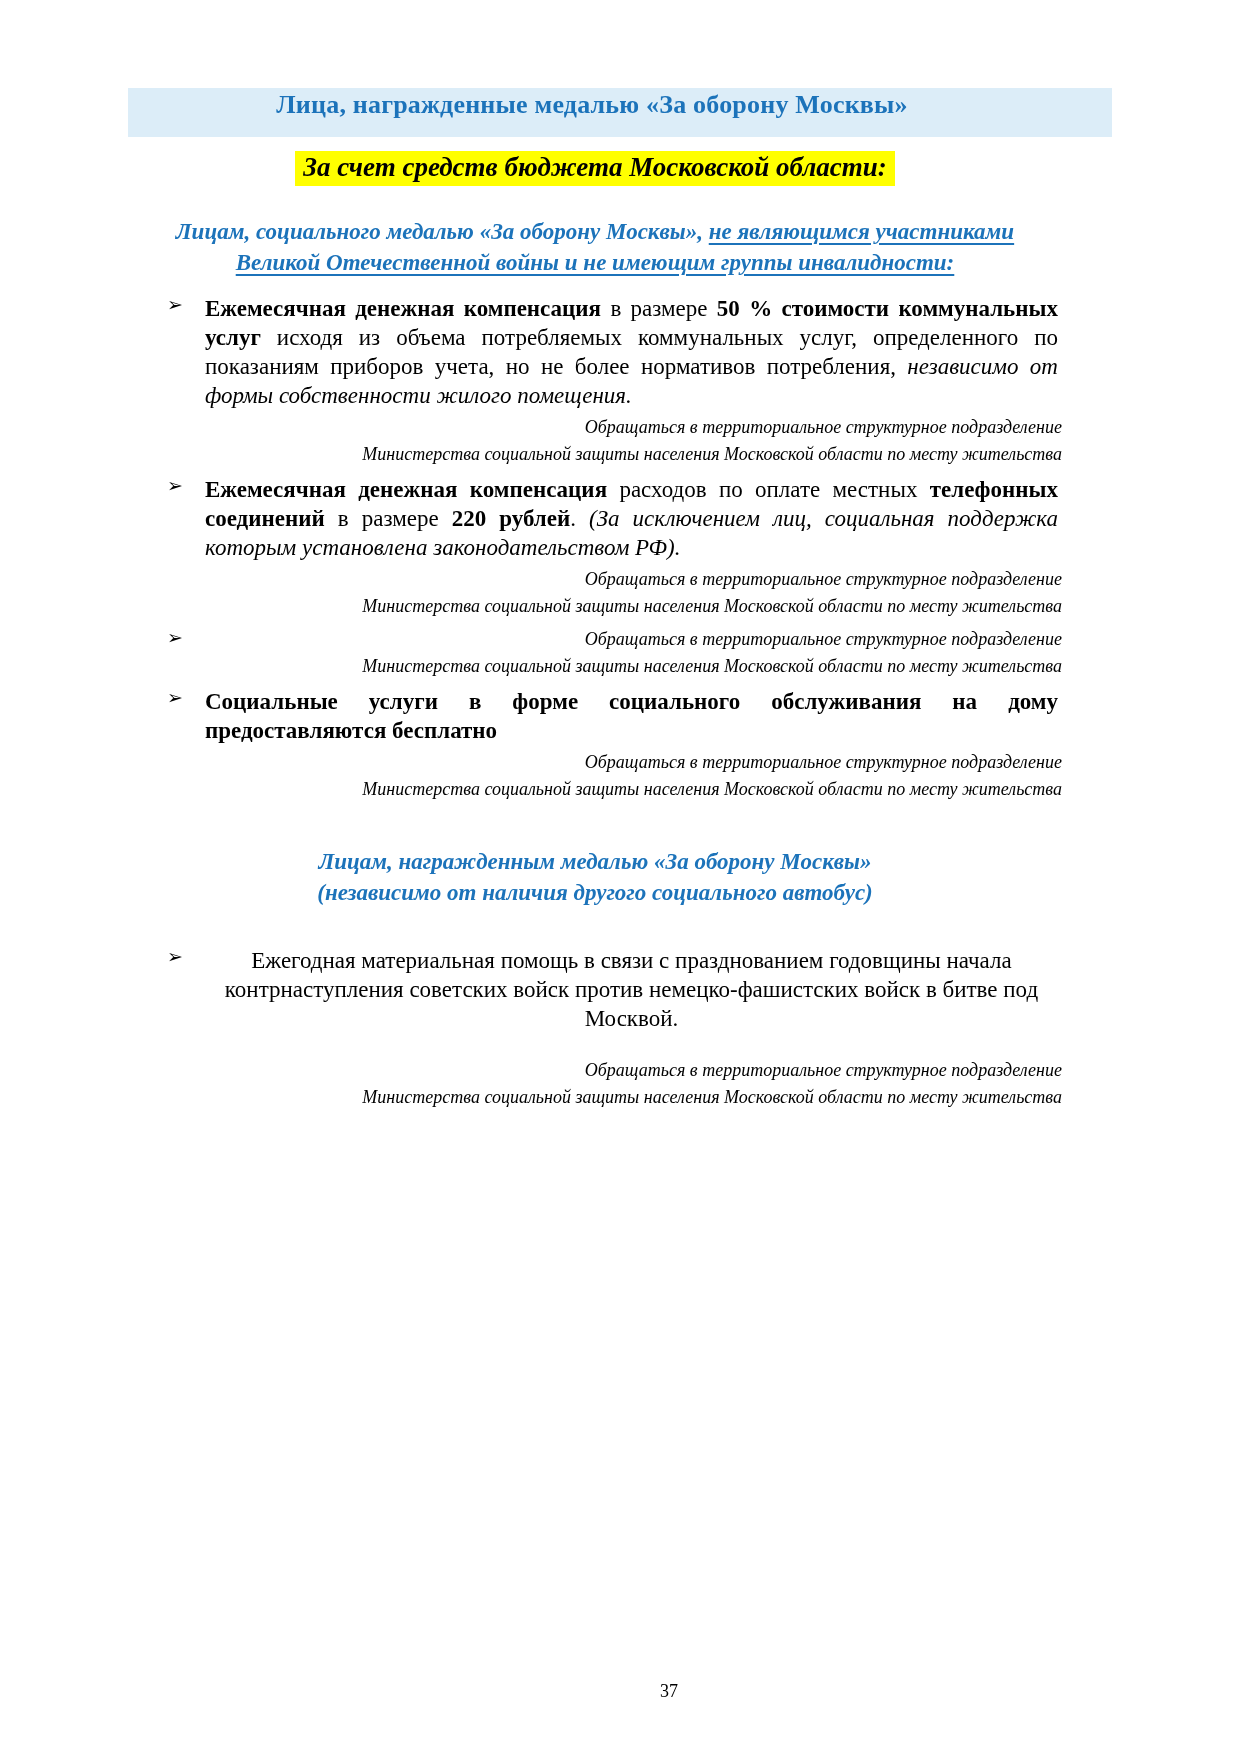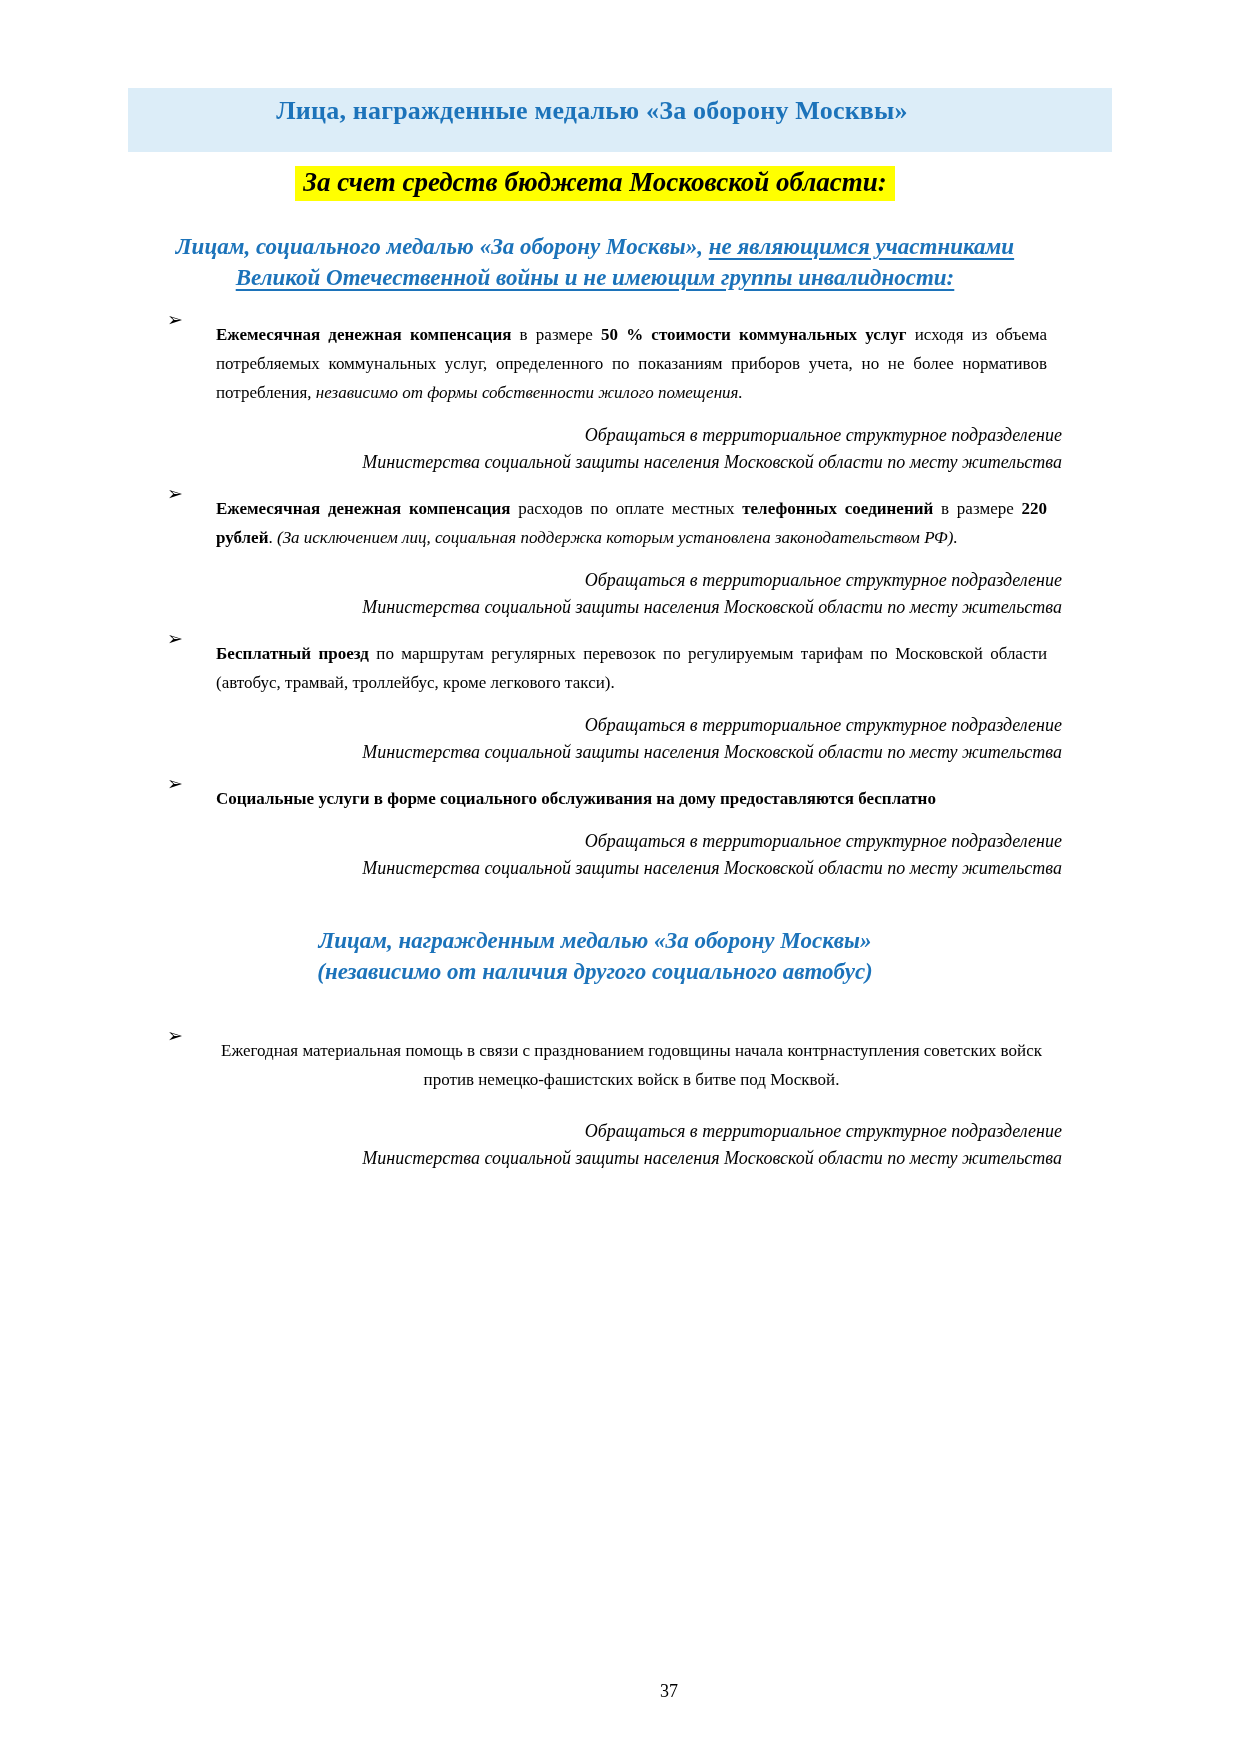--- a/index.html
+++ b/index.html
@@ -3,22 +3,22 @@
 <meta charset="utf-8">
 <style>
   html,body{margin:0;padding:0;background:#888;}
   .page{
     width:1240px;height:1754px;background:#ffffff;position:relative;
     font-family:"Liberation Serif", serif;color:#000;overflow:hidden;
     margin:0 auto;
   }
   
   .banner{
-    margin:88px 128px 0 128px;height:64px;background:#dcedf8;
-    text-align:center;box-sizing:border-box;padding:8px 56px 0 0;
+    margin:88px 128px 0 128px;height:49px;background:#dcedf8;
+    text-align:center;box-sizing:border-box;padding:2px 56px 0 0;
   }
   .banner-title{color:#1c73ba;font-weight:bold;font-size:26px;letter-spacing:.2px;}
   
   .budget-row{text-align:center;margin:14px 178px 0 128px;}
   .budget-title{
     display:inline-block;background:#ffff00;color:#000;
     font-weight:bold;font-style:italic;font-size:27px;padding:1px 8px 3px 8px;
   }
   
   .content{margin:0 178px 0 128px;}
@@ -26,21 +26,21 @@
     margin:30px 0 0 0;text-align:center;color:#1c73ba;
     font-weight:bold;font-style:italic;font-size:23px;line-height:31px;
   }
   .sec-heading-2{margin-top:43px;}
   .u{text-decoration:underline;text-decoration-thickness:2px;text-underline-offset:4px;}
   
   .bullets{list-style:none;margin:12px 0 0 0;padding:0;}
   .bullet{display:flex;margin-top:3px;}
   .marker{flex:none;margin-left:39px;width:34px;font-size:19px;line-height:30px;}
   .bcol{flex:1 1 auto;min-width:0;}
-  .btext{margin:15px;font-size:17px;line-height:29px;text-align:justify;}
+  .btext{margin:4px;font-size:23px;line-height:29px;text-align:justify;}
   .btext.plain{text-align:center;}
   .rb{font-weight:bold;}
   .ri{font-style:italic;}
   .note{
     margin:3px 0 0 0;font-size:18px;line-height:27px;
     text-align:right;font-style:italic;
   }
   .note-standalone{margin-top:24px;}
   
   .footer{
@@ -88,21 +88,20 @@
           <p class="note">
             <span>Обращаться в территориальное структурное подразделение</span><br>
             <span>Министерства социальной защиты населения Московской области по месту жительства</span>
           </p>
         </div>
       </li>
 
       <li class="bullet">
         <span class="marker">➢</span>
         <div class="bcol">
-          <p class="btext"><span class="rb">Бесплатный проезд</span><span> по маршрутам регулярных перевозок по регулируемым тарифам по Московской области (автобус, трамвай, троллейбус, кроме легкового такси).</span></p>
           <p class="note">
             <span>Обращаться в территориальное структурное подразделение</span><br>
             <span>Министерства социальной защиты населения Московской области по месту жительства</span>
           </p>
         </div>
       </li>
 
       <li class="bullet">
         <span class="marker">➢</span>
         <div class="bcol">

